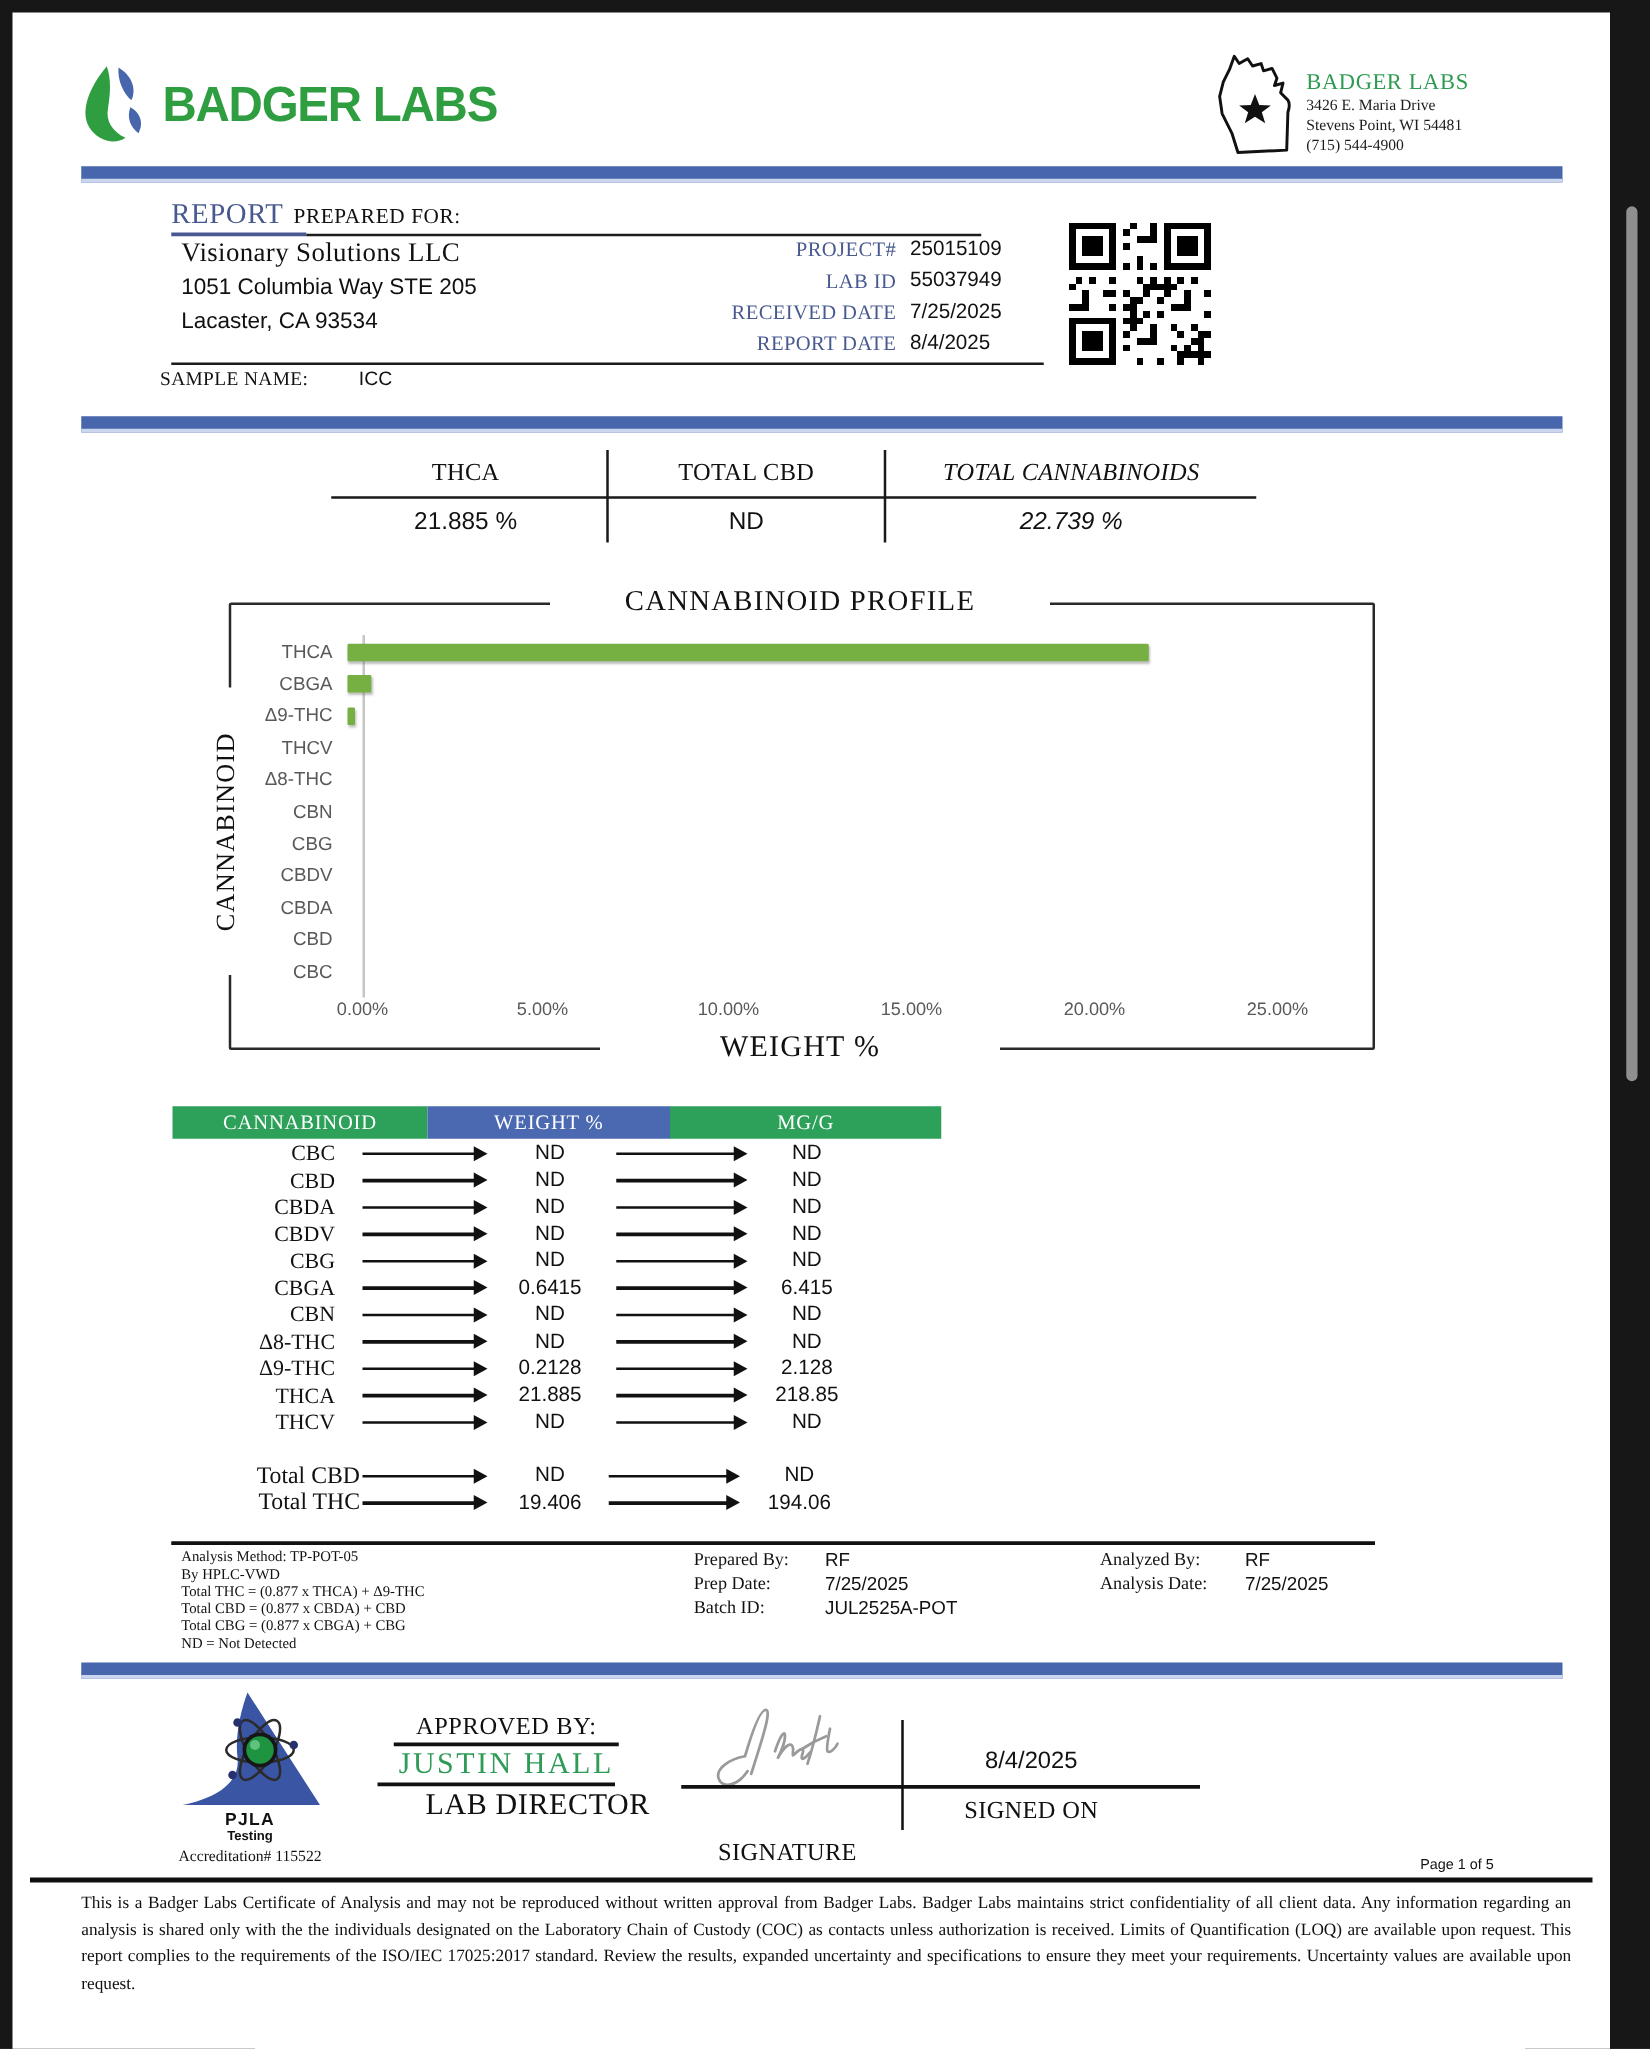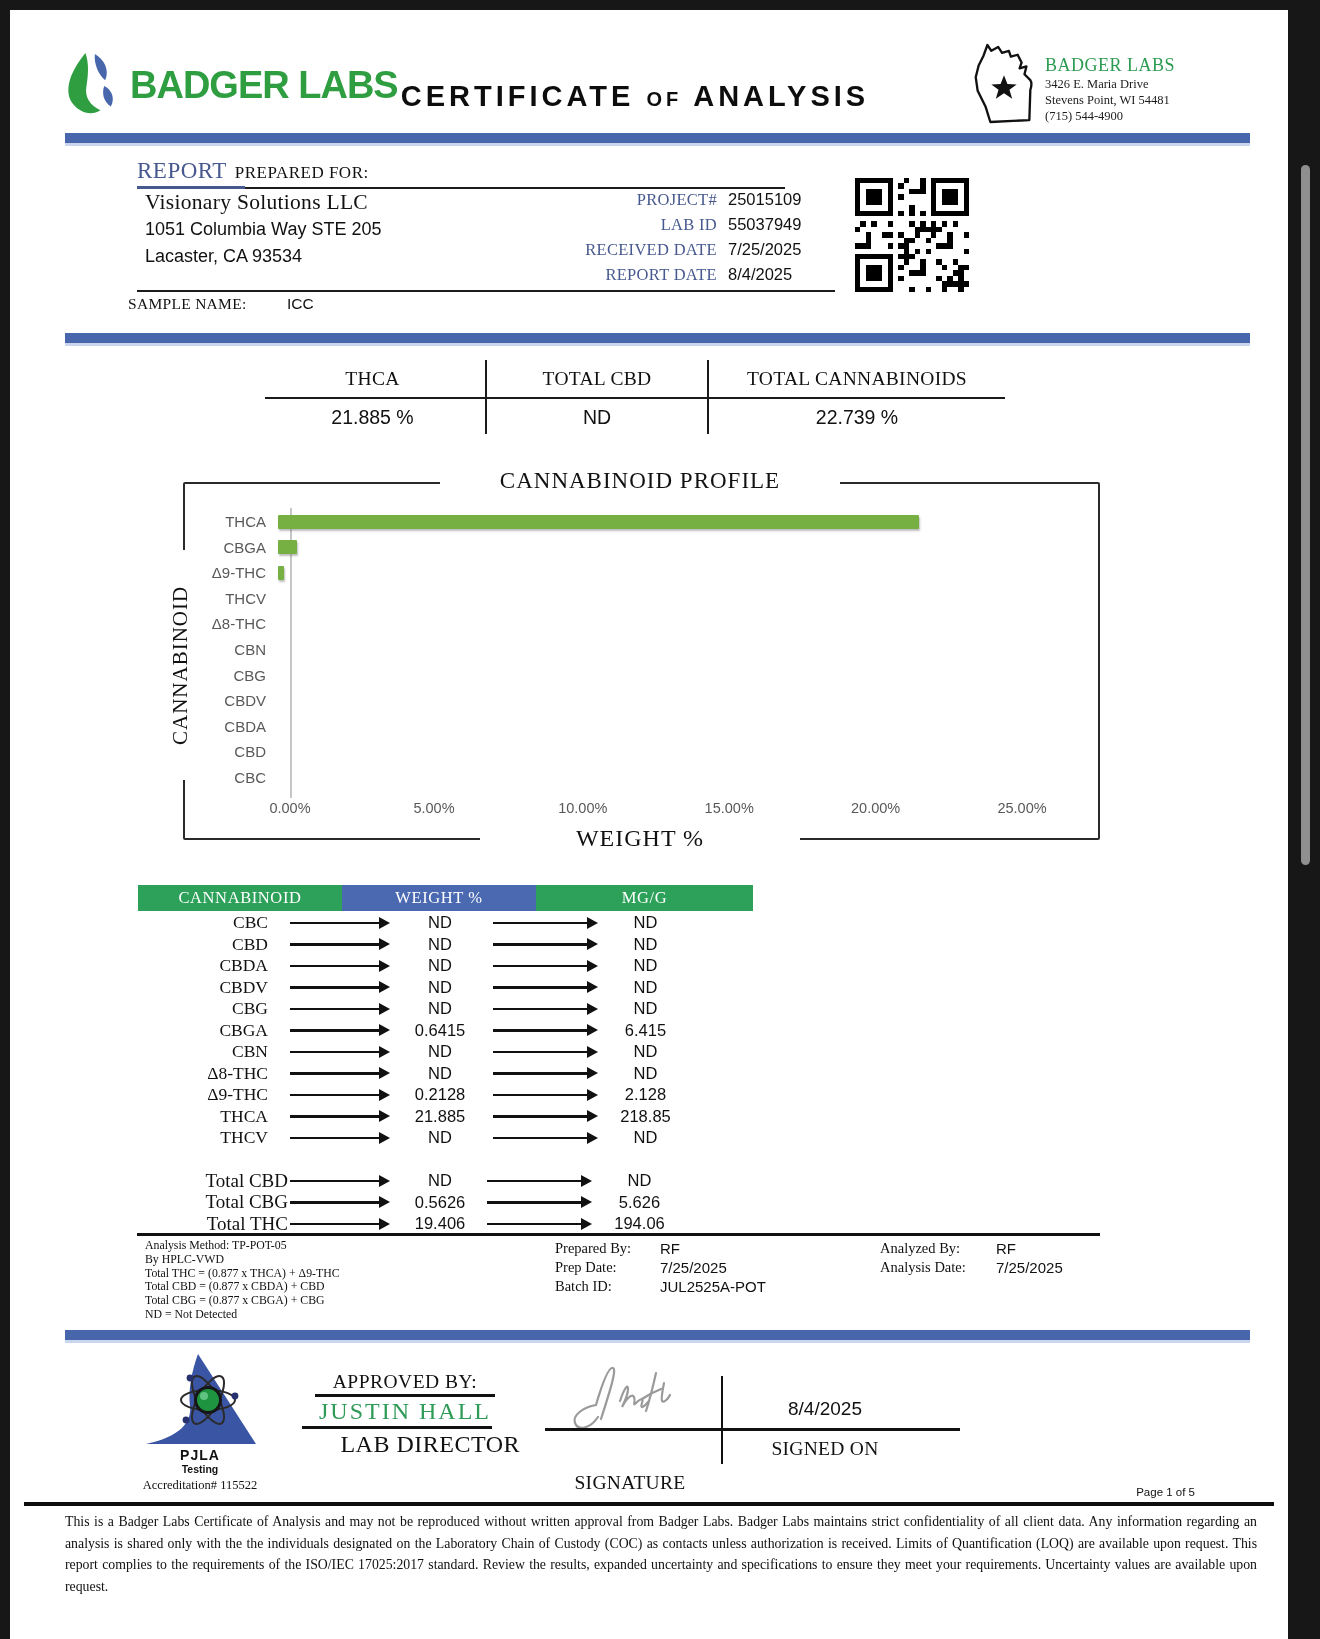--- a/index.html
+++ b/index.html
@@ -37,21 +37,21 @@
   .rf-label { width:195px; text-align:right; color:#47598f; font-size:16.5px; letter-spacing:.3px; }
   .rf-value { margin-left:11px; width:130px; font-family:"Liberation Sans", sans-serif; font-size:16.5px; }
   .sample-rule { left:127px; top:280px; width:698px; height:2px; background:#1c1c1c; }
   .sample-label { left:118px; top:285px; font-size:15.5px; letter-spacing:.3px; }
   .sample-value { left:277px; top:285px; font-family:"Liberation Sans", sans-serif; font-size:15.5px; }
   .qr { left:845px; top:168px; width:114px; height:114px; }
 
   
   #summary-cols { left:250px; top:350px; display:flex; }
   .sum-col { height:74px; }
-  .sum-col:nth-child(1){ width:225px; } .sum-col:nth-child(2){ width:222px; } .sum-col:nth-child(3){ width:298px; }
+  .sum-col:nth-child(1){ width:225px; } .sum-col:nth-child(2){ width:222px; } .sum-col:nth-child(3){ width:298px;font-style:italic; }
   .sum-col + .sum-col { border-left:2px solid #1a1a1a; }
   .sum-head { height:38px; padding-top:8px; text-align:center; font-size:19.5px; letter-spacing:.3px; }
   .sum-value { padding-top:8px; text-align:center; font-family:"Liberation Sans", sans-serif; font-size:19.5px; }
   .sum-rule { left:255px; top:387px; width:740px; height:2px; background:#1a1a1a; }
 
   
   .ch-frame { left:173px; top:472px; width:917px; height:358px; border:2px solid #2a2a2a; border-radius:2px; }
   .ch-title { left:430px; top:458px; width:400px; text-align:center; background:#fff;
               font-size:23px; letter-spacing:1px; }
   .ch-ylabel { left:158px; top:540px; height:230px; background:#fff; writing-mode:vertical-rl;
@@ -129,21 +129,20 @@
   <div class="abs logo-wrap">
     <svg width="60" height="68" viewBox="0 0 64 70">
       <path d="M35 3 C45 9 51 20 46 31 C39 25 34 14 35 3 Z" fill="#4766ab"></path>
       <path d="M45 37 C53 41 57 50 52 59 C45 54 42 46 45 37 Z" fill="#4766ab"></path>
       <path d="M25 2 C10 20 2 40 10 54 C17 65 31 70 41 63 C30 58 24 49 26 38 C28 26 29 13 25 2 Z" fill="#2f9e41"></path>
       <path d="M29 20 C33 28 33 38 30 46 C27 38 27 27 29 20 Z" fill="#fff" opacity="0.85"></path>
     </svg>
     <div class="logo-text">BADGER LABS</div>
   </div>
 
-  <div class="abs doc-title">CERTIFICATE of ANALYSIS</div>
 
   <svg class="abs wi-map" width="78" height="88" viewBox="0 0 80 90">
     <path d="M19 16 L23 5 L27 11 L34 7 L38 13 L45 11 L47 17 L54 15 L58 23 L56 29 L63 27 L61 35 L67 41 C69 44 68 48 67 51 L66 82 L26 84 L21 68 L13 52 L11 38 L14 26 Z" fill="#fff" stroke="#111" stroke-width="2.4" stroke-linejoin="round"></path>
     <path d="M40 36 L43.5 45 L53 45.4 L45.6 51 L48.4 60 L40 54.6 L31.6 60 L34.4 51 L27 45.4 L36.5 45 Z" fill="#111"></path>
   </svg>
   <div class="abs lab-block">
     <div class="lab-name">BADGER LABS</div>
     <div class="lab-line">3426 E. Maria Drive</div>
     <div class="lab-line">Stevens Point, WI 54481</div>
     <div class="lab-line">(715) 544-4900</div>
@@ -437,27 +436,20 @@
     </div>
   <div class="abs" id="result-totals">
       <div class="tr-row total">
         <div class="tr-name">Total CBD</div>
         <div class="tr-arrow"></div>
         <div class="tr-val">ND</div>
         <div class="tr-arrow a2"></div>
         <div class="tr-val v2">ND</div>
       </div>
       <div class="tr-row total">
-        <div class="tr-name">Total CBG</div>
-        <div class="tr-arrow"></div>
-        <div class="tr-val">0.5626</div>
-        <div class="tr-arrow a2"></div>
-        <div class="tr-val v2">5.626</div>
-      </div>
-      <div class="tr-row total">
         <div class="tr-name">Total THC</div>
         <div class="tr-arrow"></div>
         <div class="tr-val">19.406</div>
         <div class="tr-arrow a2"></div>
         <div class="tr-val v2">194.06</div>
       </div>
     </div>
 
   <div class="abs notes-rule"></div>
   <div class="abs" id="notes-method">

